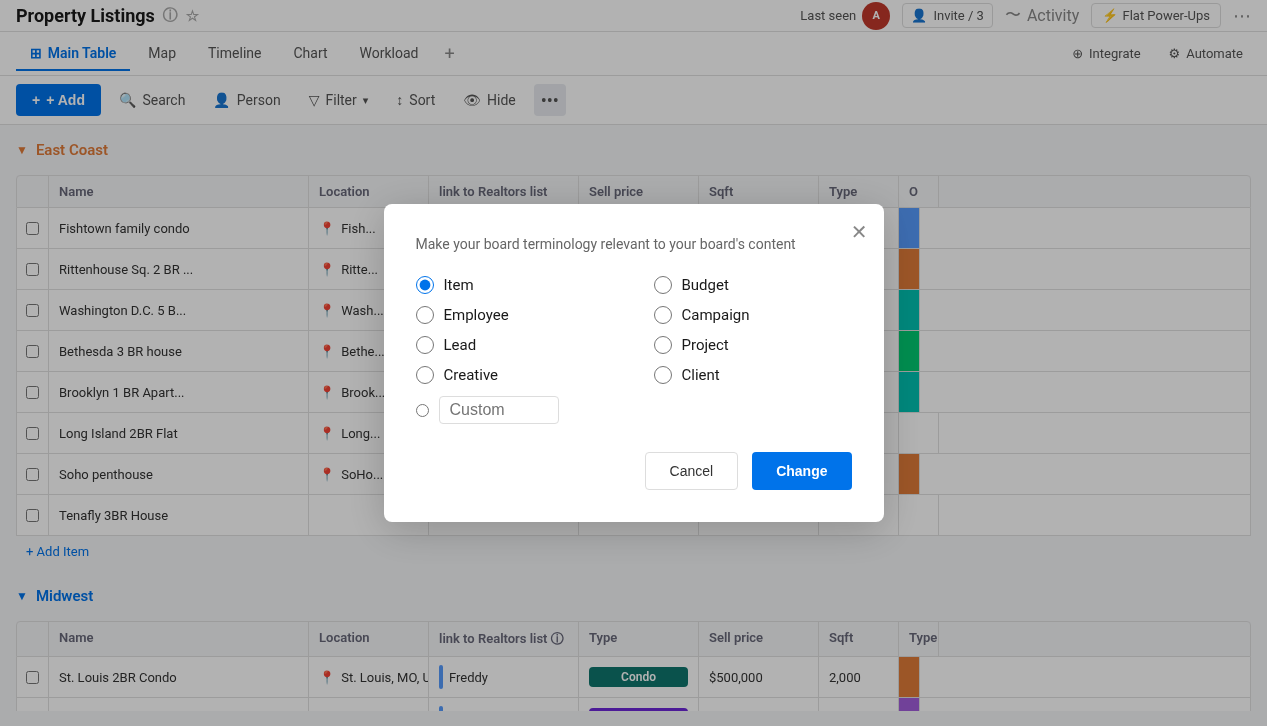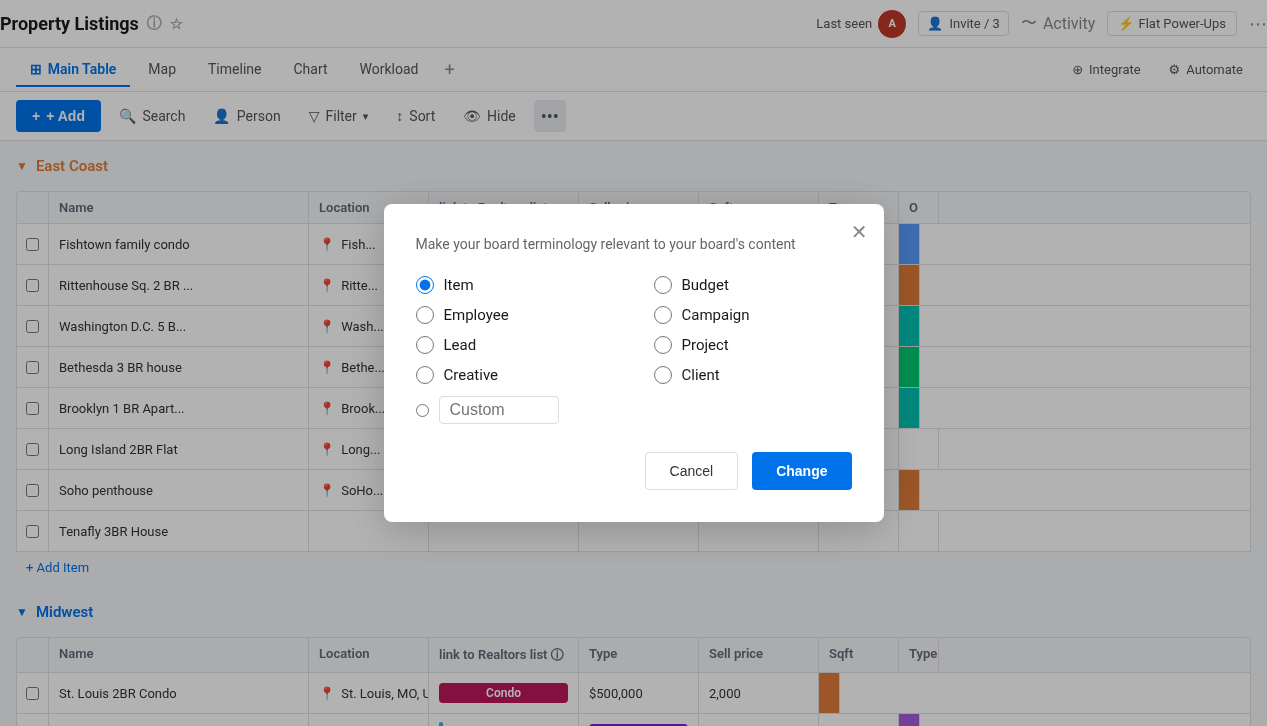--- a/index.html
+++ b/index.html
@@ -2,22 +2,22 @@
 <html><head>
   <meta charset="utf-8">
   <style>
     * { box-sizing: border-box; margin: 0; padding: 0; }
     body { font-family: -apple-system, BlinkMacSystemFont, 'Segoe UI', Roboto, sans-serif; background: #f5f6f8; overflow: hidden; }
 
     
     .top-header {
       background: #fff;
       border-bottom: 1px solid #e0e0e0;
-      padding: 0 0;
-      height: 48px;
+      padding: 0 16px;
+      height: 32px;
       display: flex;
       align-items: center;
       justify-content: space-between;
     }
     .app-title {
       font-size: 18px;
       font-weight: 700;
       color: #1a1a1a;
       display: flex;
       align-items: center;
@@ -151,21 +151,21 @@
       min-height: 40px;
       display: flex; align-items: center;
       overflow: hidden; text-overflow: ellipsis; white-space: nowrap;
     }
     .cell-check { display: flex; align-items: center; justify-content: center; }
     .cell-check input { cursor: pointer; }
     .type-badge {
       padding: 3px 10px; border-radius: 4px; color: #fff; font-size: 12px; font-weight: 600;
       text-align: center; width: 100%;
     }
-    .badge-condo { background: #be185d; }
+    .badge-condo { background: #0f766e; }
     .badge-house { background: #6d28d9; }
     .add-item { font-size: 13px; color: #0073ea; cursor: pointer; padding: 8px 10px; }
 
     .color-bar { width: 6px; height: 100%; min-height: 40px; }
     .color-orange { background: #e07b39; }
     .color-teal { background: #00c2b2; }
     .color-green { background: #00ca72; }
     .color-blue { background: #579bfc; }
     .color-purple { background: #a25ddc; }
 
@@ -482,20 +482,24 @@
   <div class="table-rows">
     <div class="table-row">
       <div class="cell cell-check">
           <input type="checkbox" style="">
         </div>
       <div class="cell">St. Louis 2BR Condo</div>
       <div class="cell loc-cell">
           <span class="loc-pin">📍</span>
           <span>St. Louis, MO, USA</span>
         </div>
+      <div class="cell" style="display:flex;align-items:center;gap:6px;">
+          <span style="width:4px;height:24px;background:#579bfc;display:inline-block;border-radius:2px;"></span>
+          <span>Freddy</span>
+        </div>
       <div class="cell">
           <span class="type-badge badge-condo">Condo</span>
         </div>
       <div class="cell">$500,000</div>
       <div class="cell">2,000</div>
       <div class="cell color-bar color-orange"></div>
     </div>
     <div class="table-row">
       <div class="cell cell-check"></div>
       <div class="cell">Kansas City 3BR Ho...</div>

